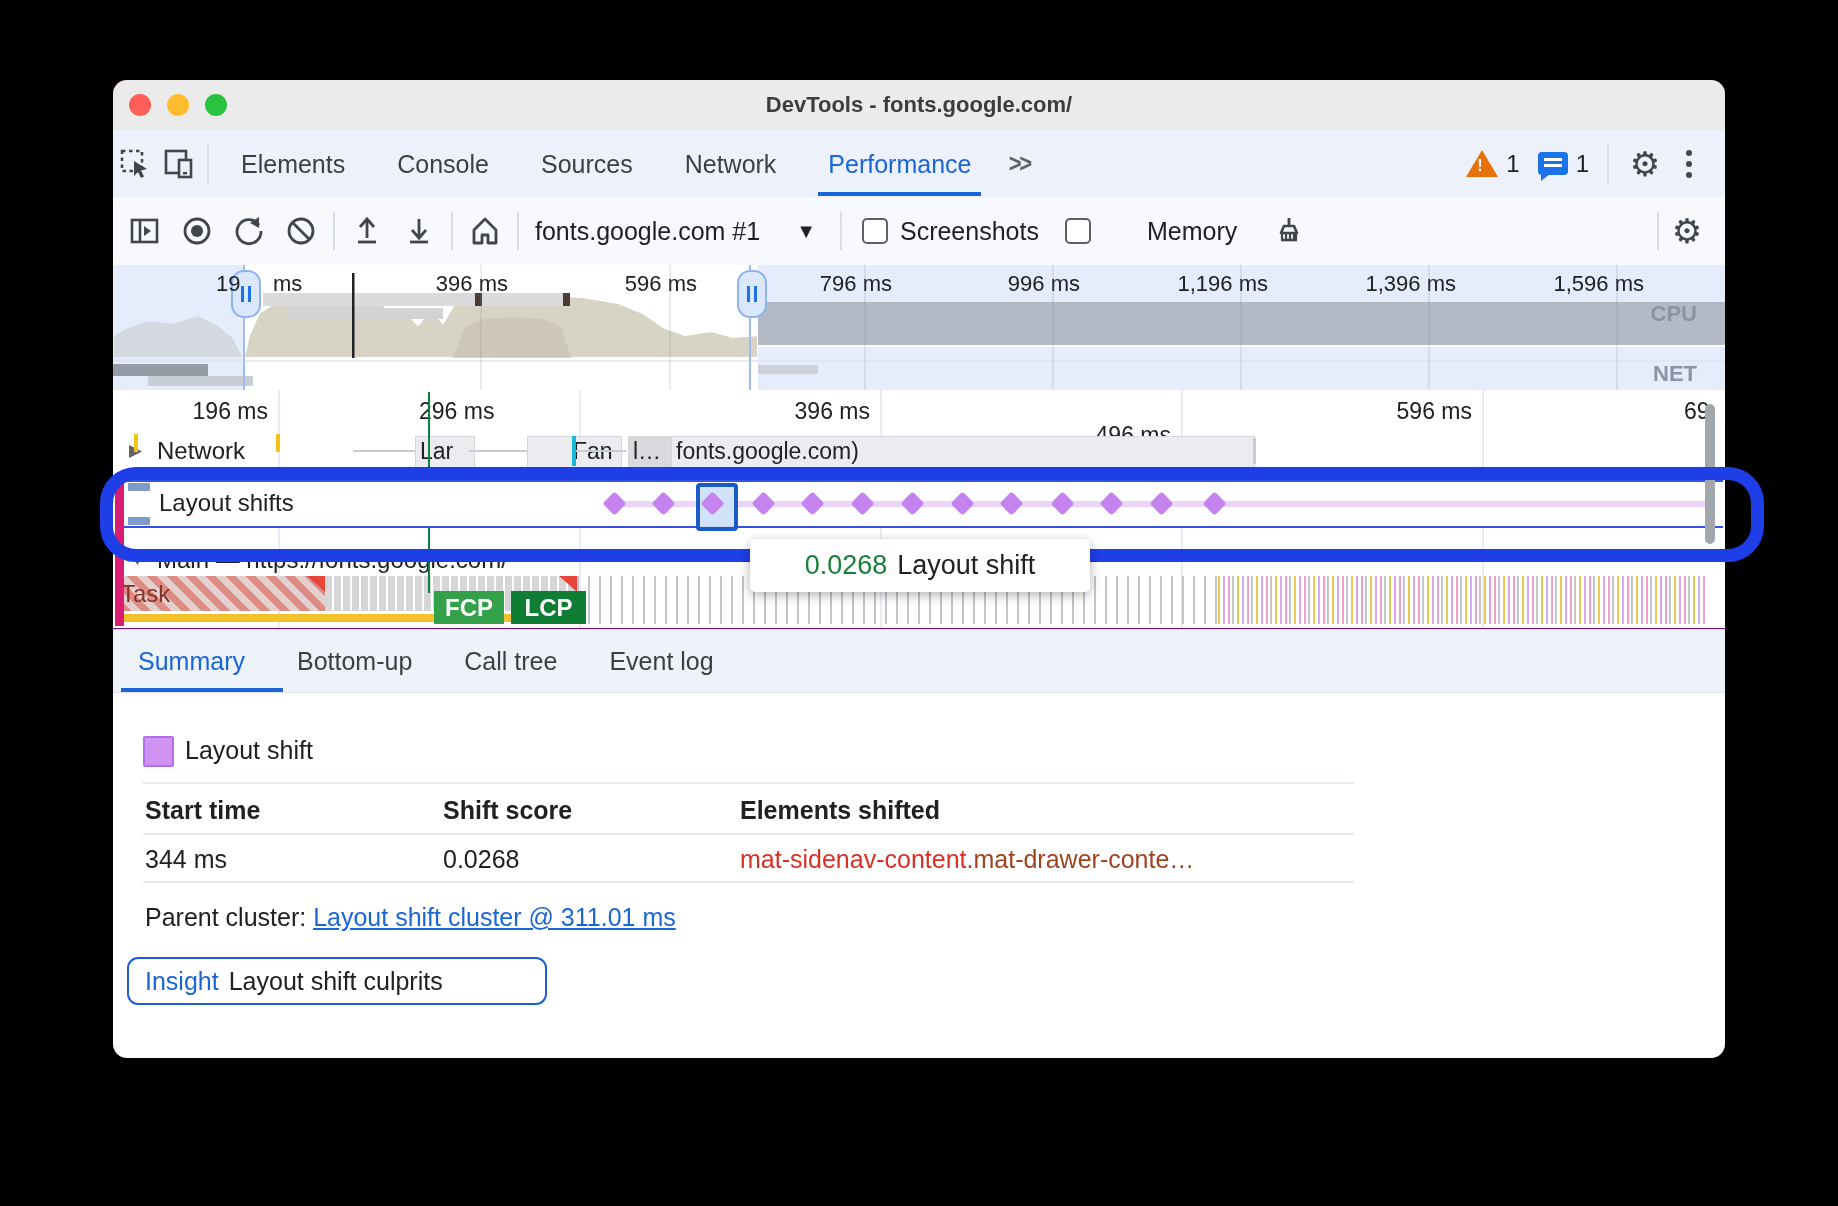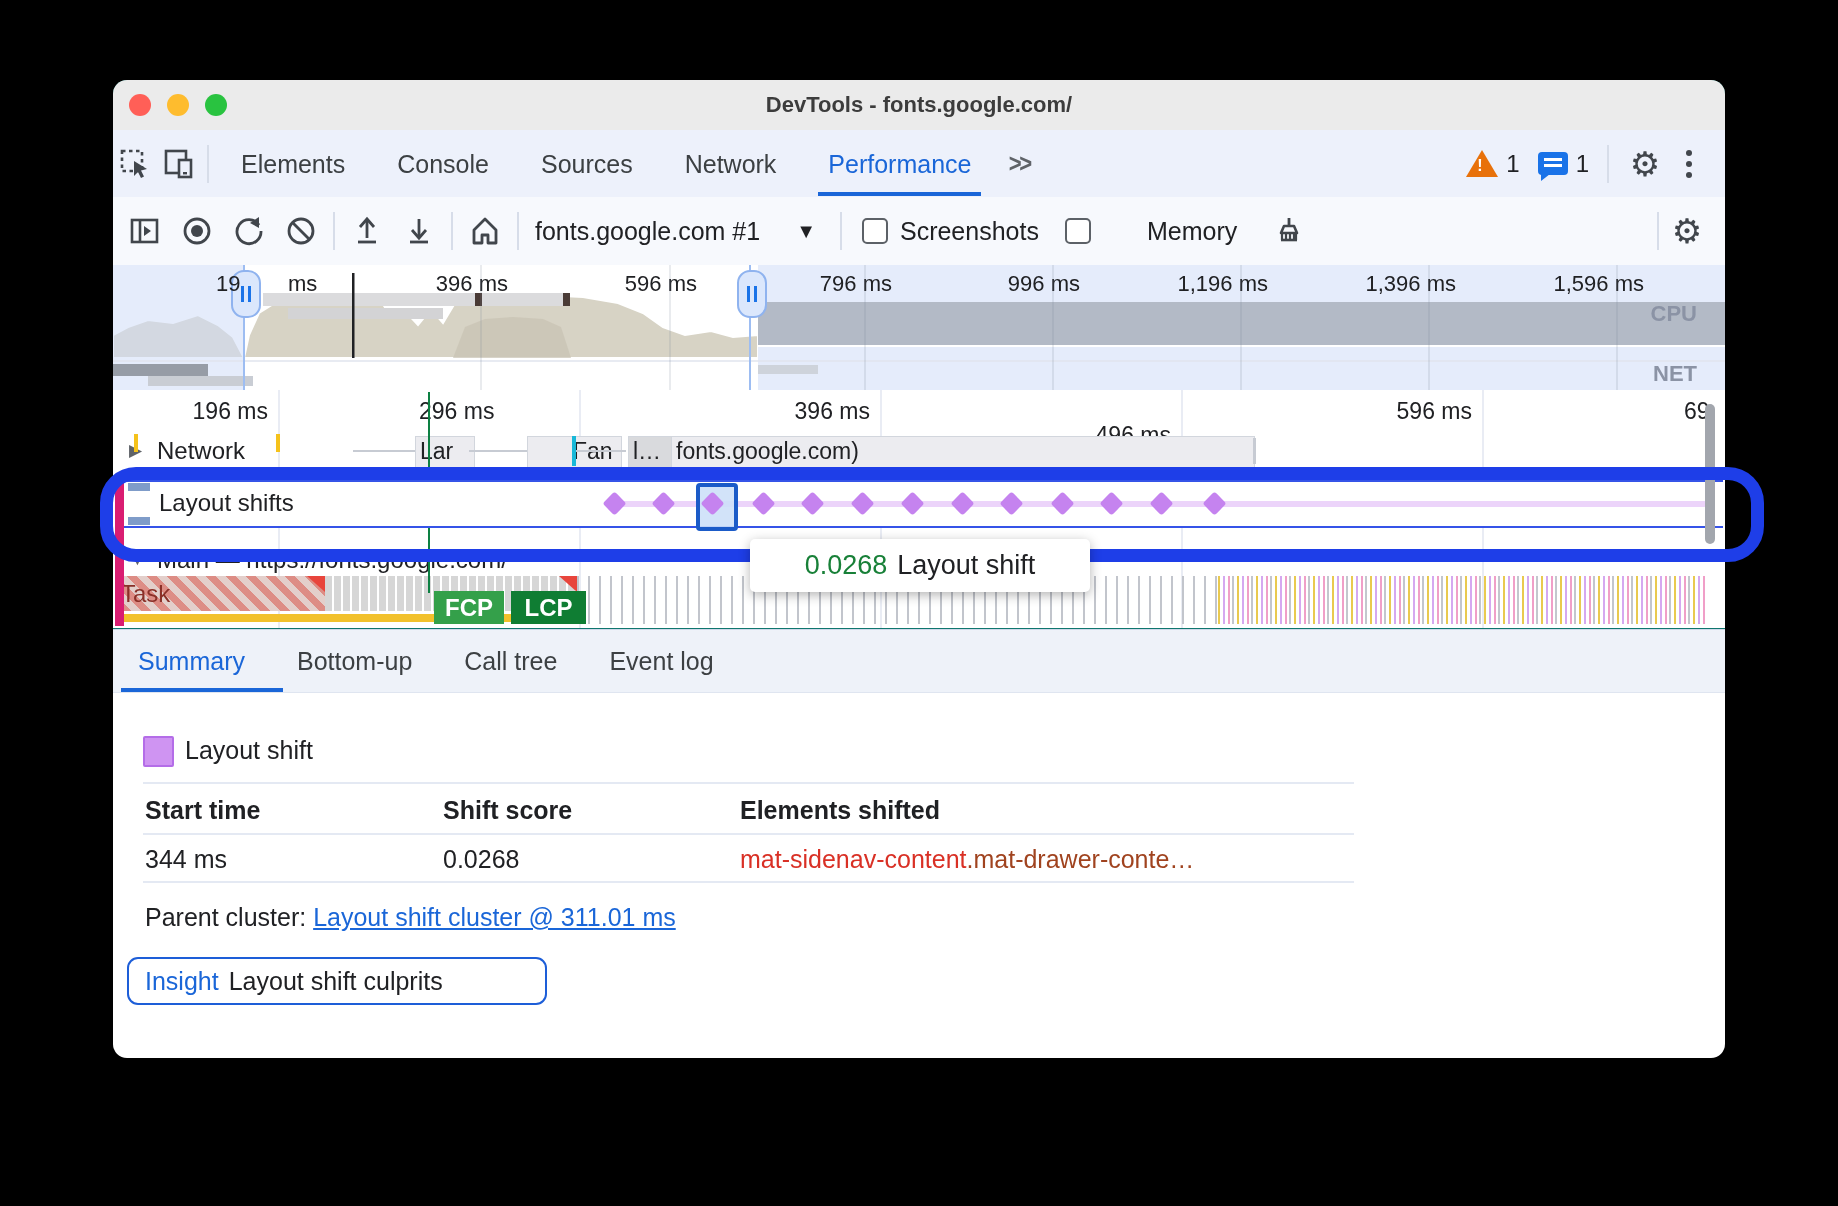--- a/index.html
+++ b/index.html
@@ -1,19 +1,19 @@
 <!DOCTYPE html>
 <html><head>
 <meta charset="utf-8">
 <style>
   html,body{margin:0;padding:0;}
   body{width:1838px;height:1206px;background:#000;position:relative;overflow:hidden;
        font-family:"Liberation Sans","DejaVu Sans",sans-serif;color:#202124;}
   .abs{position:absolute;}
-  .window{position:absolute;left:113px;top:80px;width:1612px;height:758px;background:#0f766e;
+  .window{position:absolute;left:113px;top:80px;width:1612px;height:758px;background:#701a75;
           border-radius:14px;}
   
   .titlebar{position:absolute;left:0;top:0;width:100%;height:50px;background:#ebebeb;
             border-bottom:1px solid #d6d6d6;border-radius:14px 14px 0 0;}
   .tl{position:absolute;top:14px;width:22px;height:22px;border-radius:50%;}
   .title-text{position:absolute;left:0;top:0;width:100%;text-align:center;line-height:50px;
               font-weight:bold;font-size:22px;color:#3c3c3c;}
   
   .dtabbar{position:absolute;left:0;top:50px;width:100%;height:67px;background:#edf1fb;
            border-bottom:1px solid #d9e0ee;display:flex;align-items:center;}
@@ -291,21 +291,21 @@
         <div class="ov-sep" style="left: 939px;"></div>
         <div class="ov-label" style="left: 975px;">1,196 ms</div>
         <div class="ov-sep" style="left: 1127px;"></div>
         <div class="ov-label" style="left: 1163px;">1,396 ms</div>
         <div class="ov-sep" style="left: 1315px;"></div>
         <div class="ov-label" style="left: 1351px;">1,596 ms</div>
         <div class="ov-sep" style="left: 1503px;"></div>
         <div class="ov-label" style="left: 1555px;">1,7</div>
       </div>
     <span class="first-lab" style="left:103px;">19</span>
-    <span class="first-lab" style="left:175px;">ms</span>
+    <span class="first-lab" style="left:160px;">ms</span>
     <div class="stem" style="left:130px;"></div>
     <div class="stem" style="left:636px;"></div>
     <div class="handle" style="left:118px;">
         <i></i>
         <i></i>
       </div>
     <div class="handle" style="left:624px;">
         <i></i>
         <i></i>
       </div>

